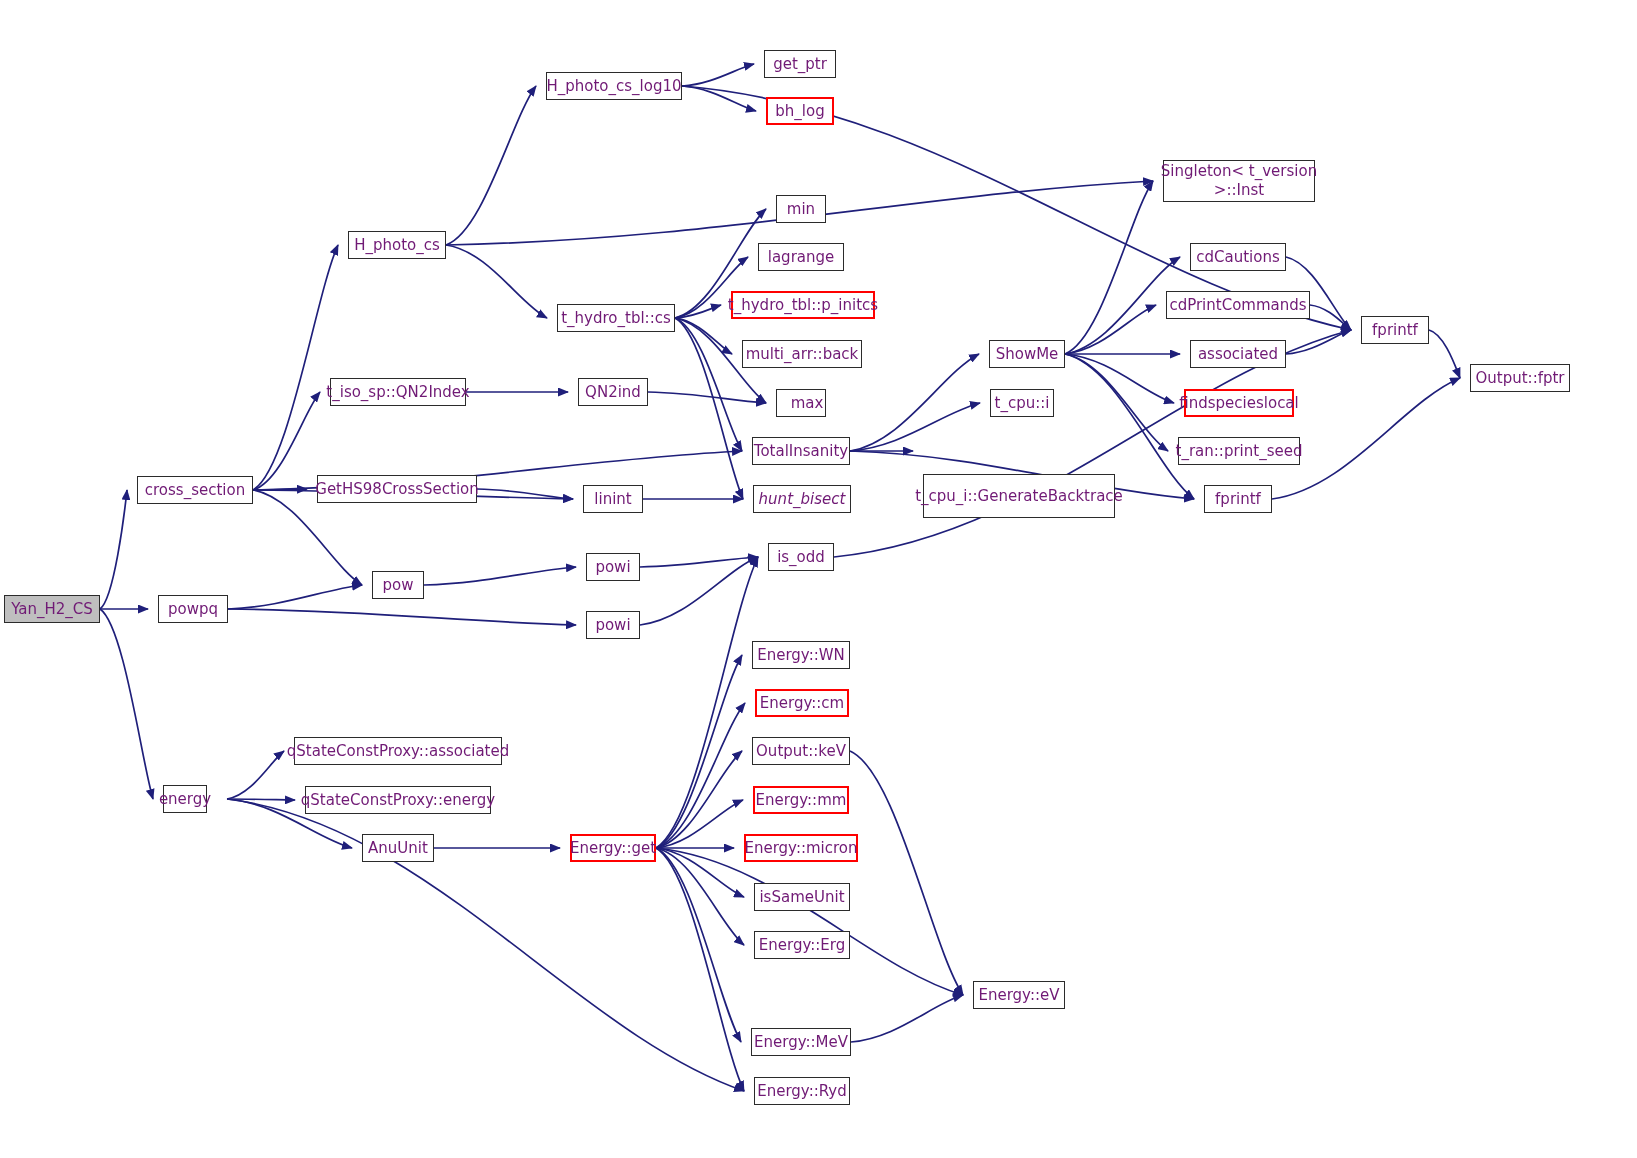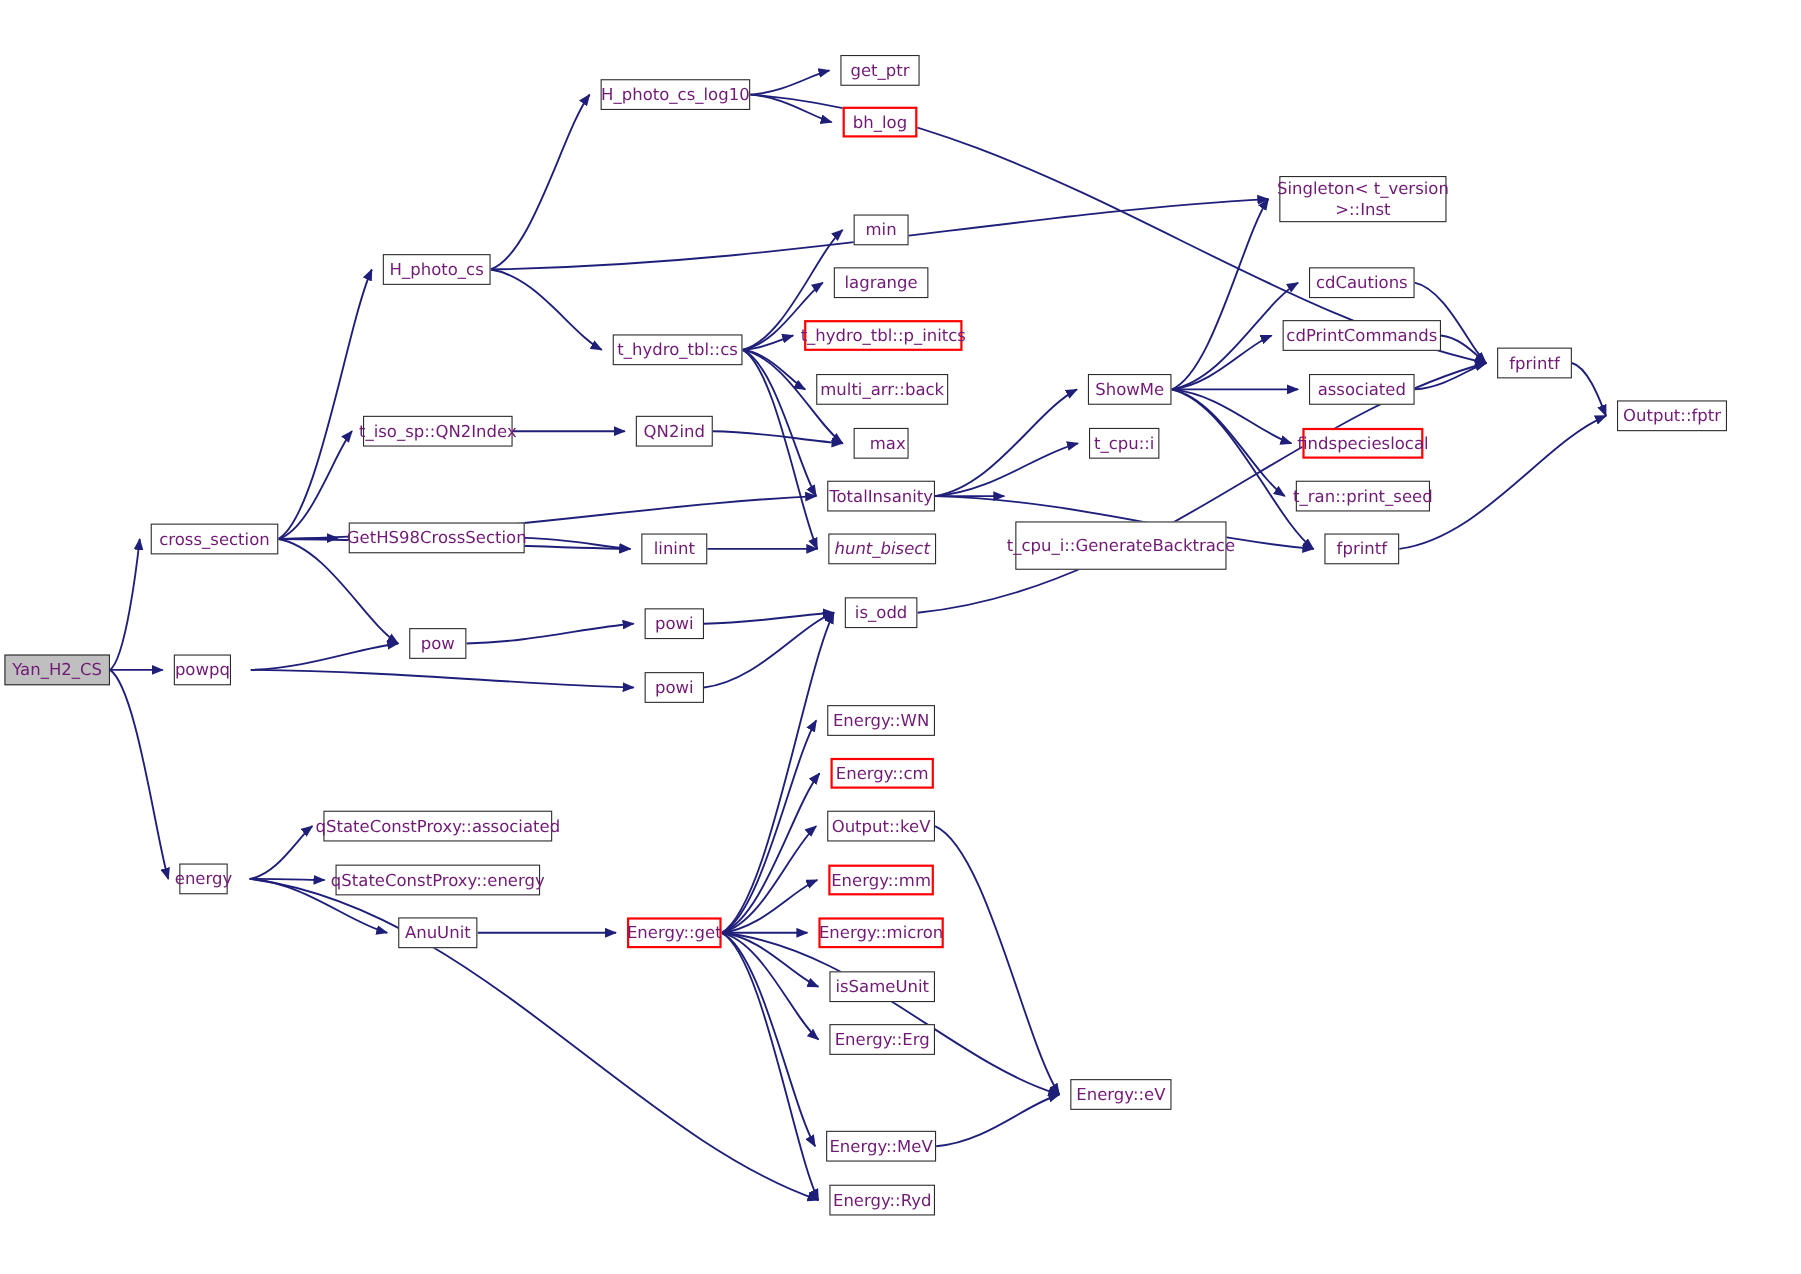--- a/index.html
+++ b/index.html
@@ -114,21 +114,21 @@
         <path d="M 656 848 C 776.46 860.348, 865.22 965.6, 963 995" marker-end="url(#ah)"></path>
         <path d="M 656 848 C 693.24 868.4119999999999, 720.6800000000001 1042.4, 744 1091" marker-end="url(#ah)"></path>
         <path d="M 656 848 C 698.56 823.556, 729.92 615.2, 758 557" marker-end="url(#ah)"></path>
         <path d="M 850 751 C 896.74 771.496, 931.1800000000001 946.2, 963 995" marker-end="url(#ah)"></path>
         <path d="M 851 1042 C 897.36 1038.052, 931.52 1004.4, 963 995" marker-end="url(#ah)"></path>
       </g>
   </svg>
   <div id="node-layer">
       <div class="node gray" style="left: 4px; top: 595px; width: 96px; height: 28px;"><span>Yan_H2_CS</span></div>
       <div class="node" style="left: 137px; top: 476px; width: 116px; height: 28px;"><span>cross_section</span></div>
-      <div class="node" style="left: 158px; top: 595px; width: 52px; height: 28px;"><span>powpq</span></div>
+      <div class="node" style="left: 158px; top: 595px; width: 70px; height: 28px;"><span>powpq</span></div>
       <div class="node" style="left: 163px; top: 785px; width: 44px; height: 28px;"><span>energy</span></div>
       <div class="node" style="left: 348px; top: 231px; width: 98px; height: 28px;"><span>H_photo_cs</span></div>
       <div class="node" style="left: 330px; top: 378px; width: 136px; height: 28px;"><span>t_iso_sp::QN2Index</span></div>
       <div class="node" style="left: 317px; top: 475px; width: 160px; height: 28px;"><span>GetHS98CrossSection</span></div>
       <div class="node" style="left: 372px; top: 571px; width: 52px; height: 28px;"><span>pow</span></div>
       <div class="node" style="left: 294px; top: 737px; width: 208px; height: 28px;"><span>qStateConstProxy::associated</span></div>
       <div class="node" style="left: 305px; top: 786px; width: 186px; height: 28px;"><span>qStateConstProxy::energy</span></div>
       <div class="node" style="left: 362px; top: 834px; width: 72px; height: 28px;"><span>AnuUnit</span></div>
       <div class="node" style="left: 546px; top: 72px; width: 136px; height: 28px;"><span>H_photo_cs_log10</span></div>
       <div class="node" style="left: 557px; top: 304px; width: 118px; height: 28px;"><span>t_hydro_tbl::cs</span></div>

